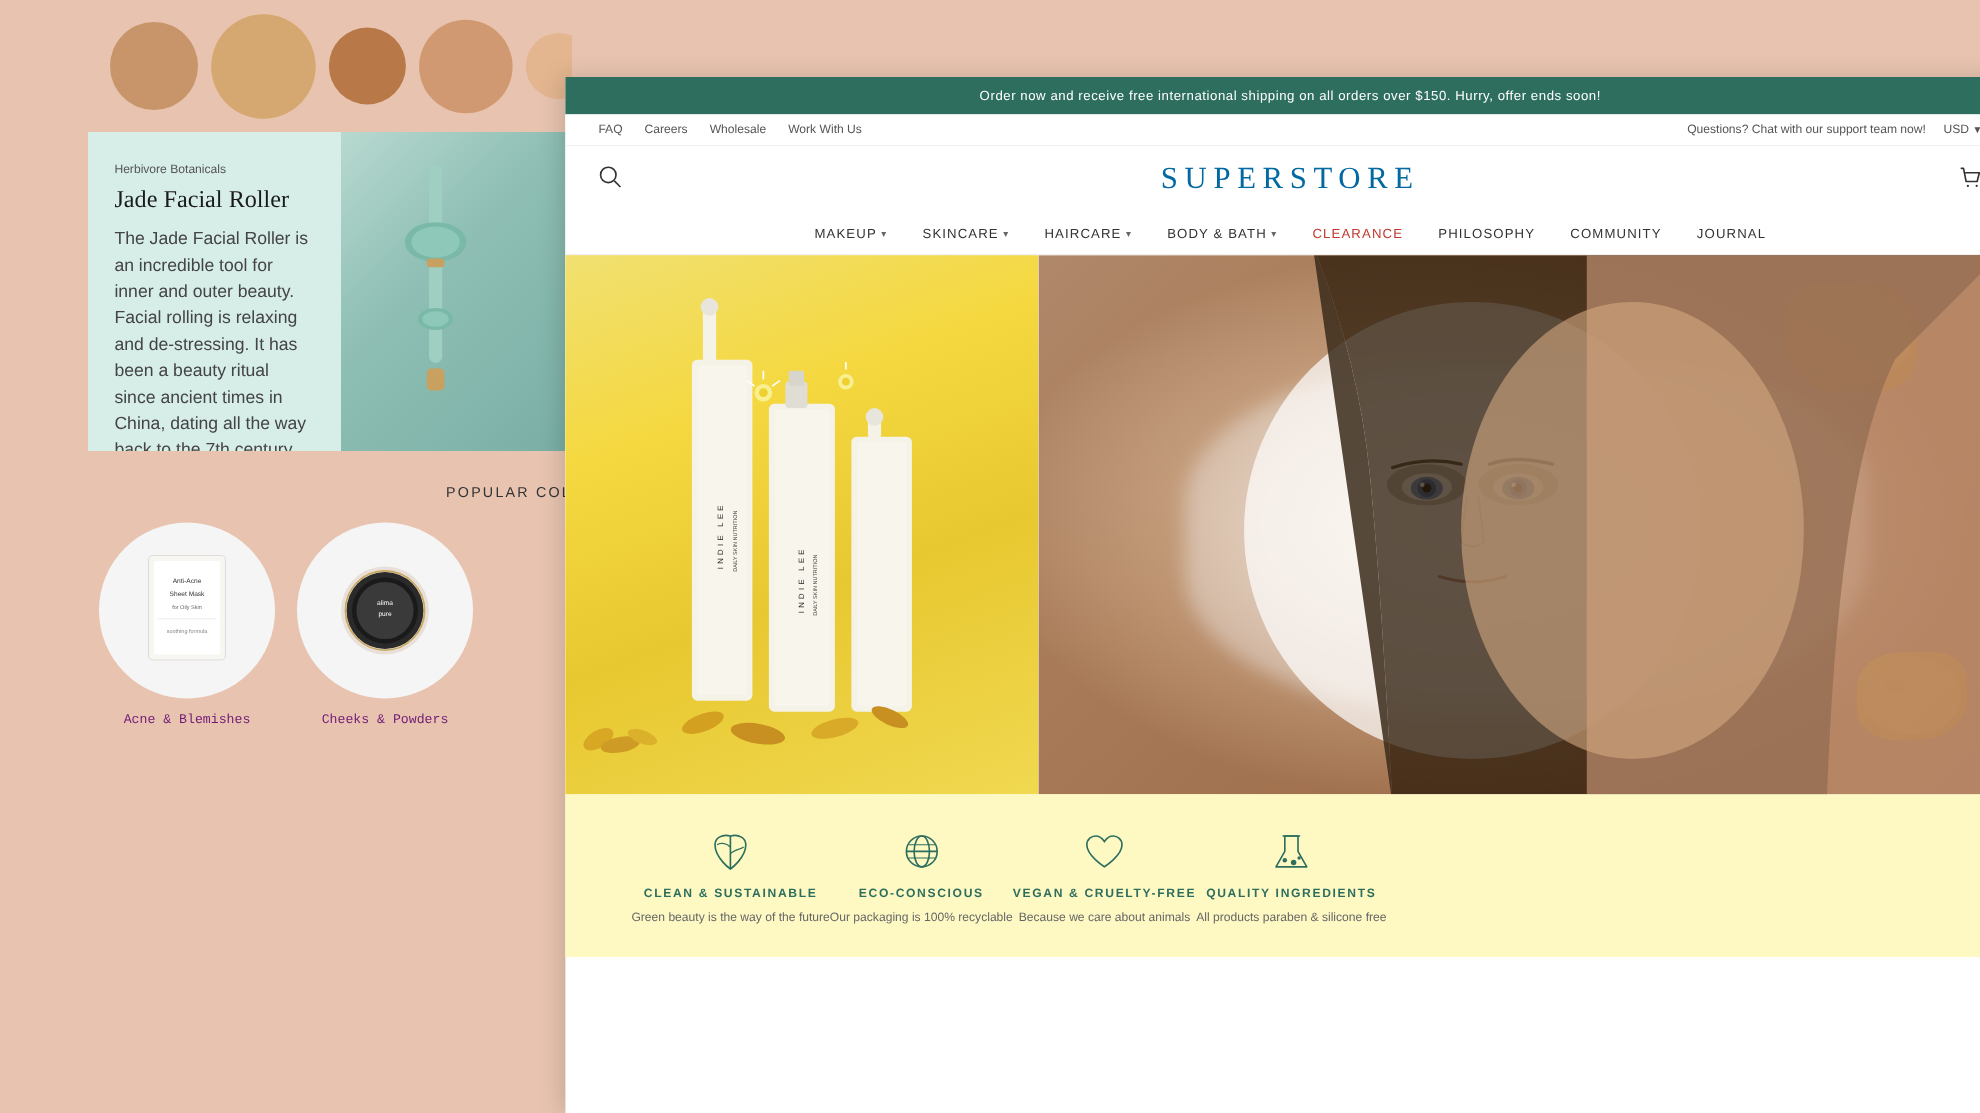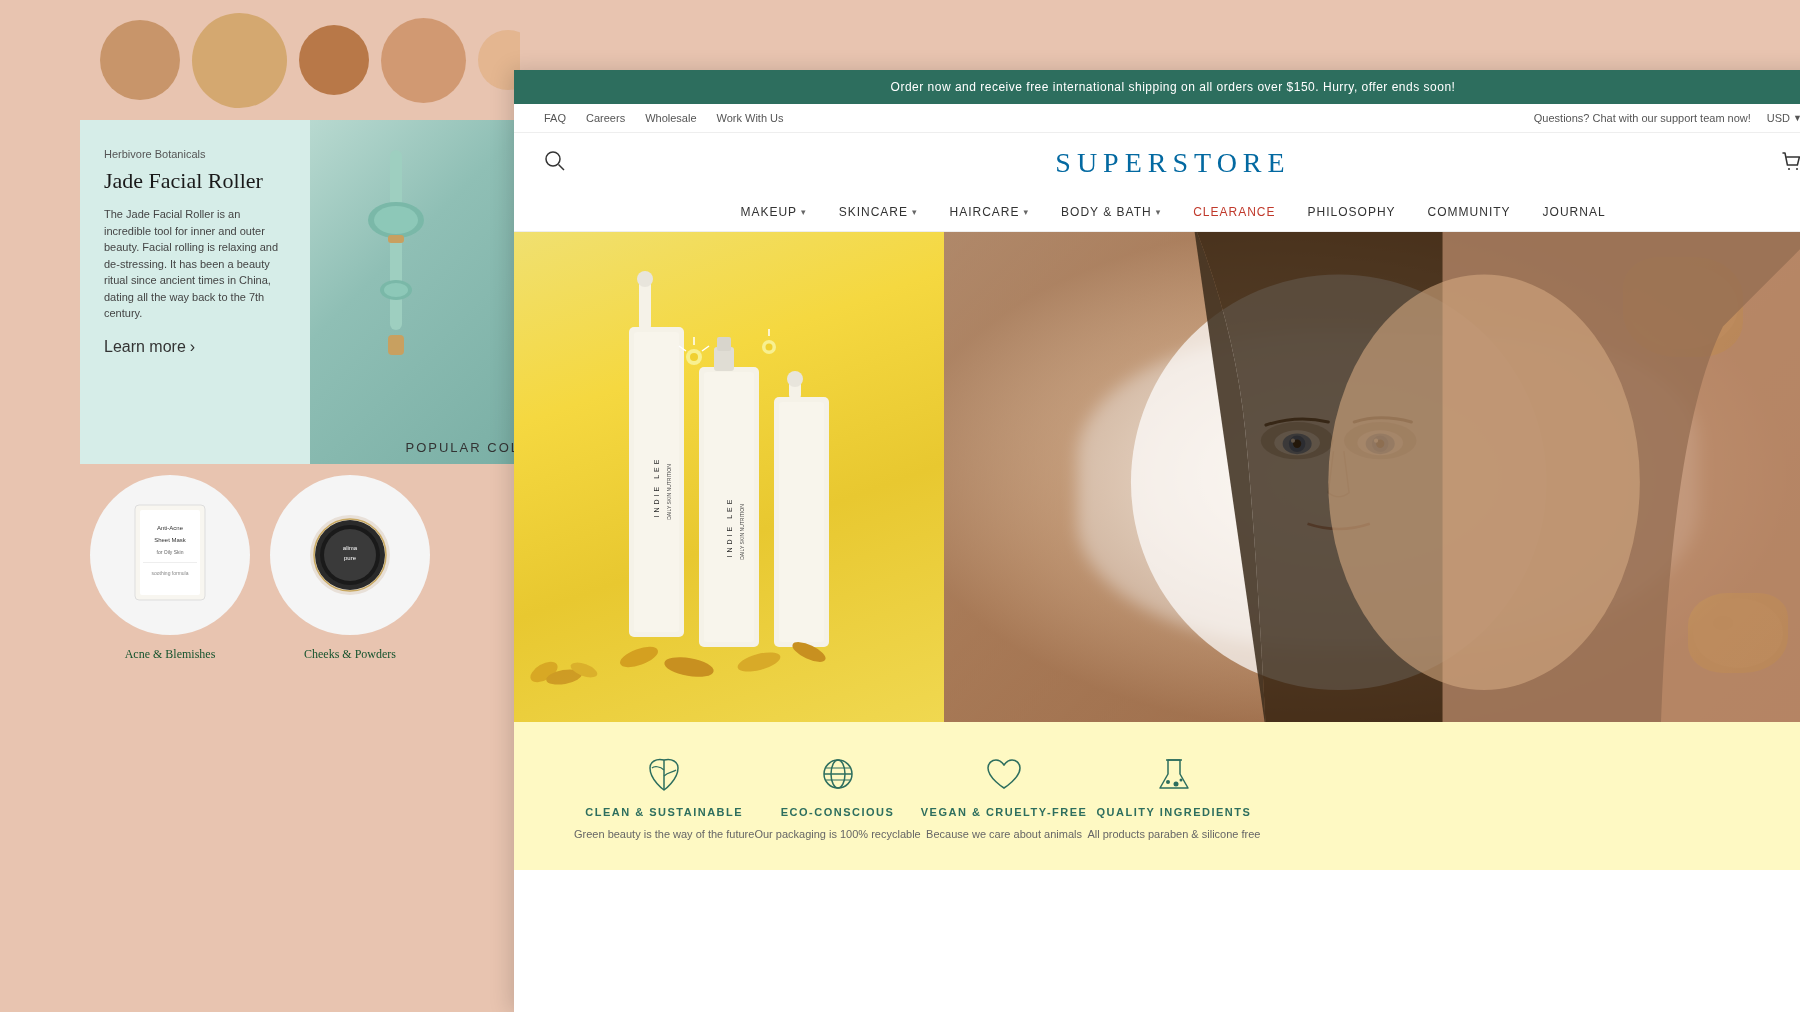--- a/index.html
+++ b/index.html
@@ -32,21 +32,21 @@
       border-radius: 50%;
       flex-shrink: 0;
     }
 
     
     .left-card {
       position: absolute;
       top: 120px;
       left: 80px;
       width: 440px;
-      height: 344px;
+      height: 290px;
       background: #d6ede8;
       display: flex;
       overflow: hidden;
     }
 
     .left-card-text {
       padding: 28px 24px;
       width: 230px;
       flex-shrink: 0;
     }
@@ -59,21 +59,21 @@
     }
 
     .left-card-title {
       font-size: 22px;
       color: #1a1a1a;
       line-height: 1.2;
       margin-bottom: 12px;
     }
 
     .left-card-desc {
-      font-size: 11px;
+      font-size: 16px;
       color: #444;
       line-height: 1.5;
       font-family: Arial, sans-serif;
       margin-bottom: 16px;
     }
 
     .learn-more-link {
       font-size: 16px;
       color: #333;
       font-family: Liberation Sans, sans-serif;
@@ -140,22 +140,22 @@
       border-radius: 50%;
       background: #f5f5f5;
       display: flex;
       align-items: center;
       justify-content: center;
       overflow: hidden;
     }
 
     .collection-label {
       font-size: 12px;
-      color: #14532d;
-      font-family: Liberation Serif, serif;
+      color: #701a75;
+      font-family: Liberation Mono, monospace;
       text-align: right;
     }
 
     
     .main-store {
       position: absolute;
       top: 70px;
       left: 514px;
       width: 1318px;
       height: 942px;

